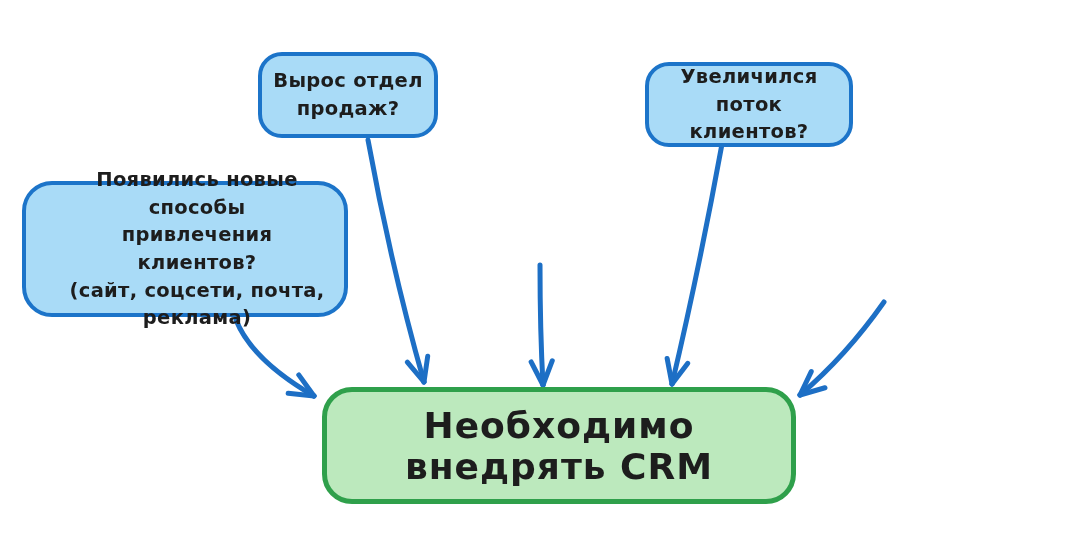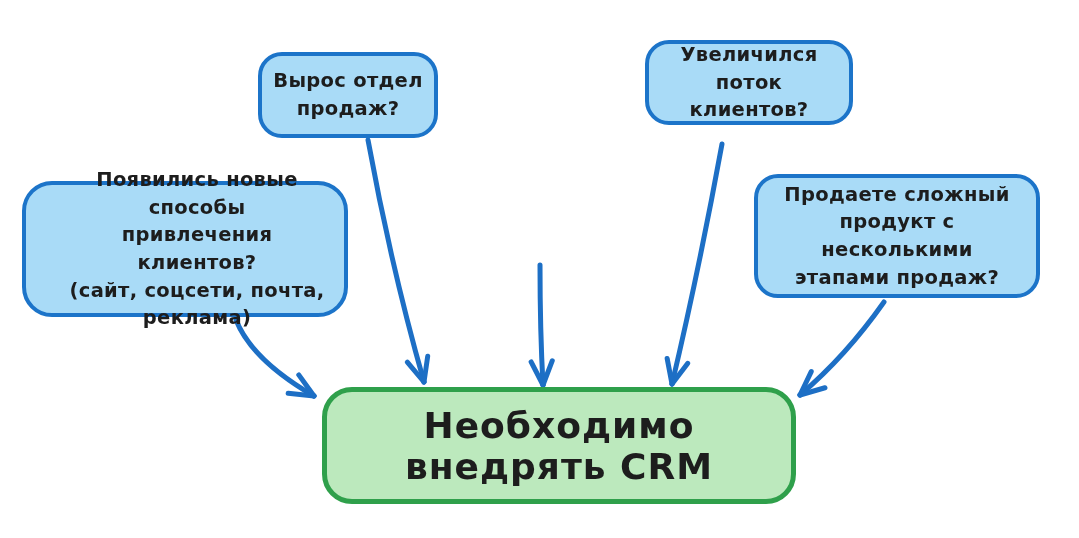--- a/index.html
+++ b/index.html
@@ -61,21 +61,21 @@
     color: var(--ink, #1d1d1d);
     font-size: 36px;
     font-weight: 600;
     letter-spacing: 1px;
     text-align: center;
   }
   
   #node-new-channels      { left: 22px;  top: 181px; width: 326px; height: 136px; border-radius: 30px; padding-left: 34px; }
   #node-sales-team-grew   { left: 258px; top: 52px;  width: 180px; height: 86px;  }
   #node-unclear-churn     { left: 432px; top: 162px; width: 226px; height: 102px; }
-  #node-client-flow       { left: 645px; top: 40px;  width: 208px; height: 85px;  }
+  #node-client-flow       { left: 645px; top: 62px;  width: 208px; height: 85px;  }
   #node-complex-product   { left: 754px; top: 174px; width: 286px; height: 124px; }
 </style>
 </head>
 <body>
 
 <div class="canvas">
 
   <svg id="arrows-svg" class="arrows-layer" viewBox="0 0 1079 538">
       <g>
         <path d="M 236 320 Q 252 360 314 396" fill="none" stroke="#1d6fc5" stroke-width="5" stroke-linecap="round"></path>
@@ -115,23 +115,18 @@
     <span class="qtext">Вырос отдел
 продаж?</span>
   </div>
 
 
   <div class="qbox" id="node-client-flow">
     <span class="qtext">Увеличился
 поток клиентов?</span>
   </div>
 
-  <div class="qbox" id="node-complex-product">
-    <span class="qtext">Продаете сложный
-продукт с несколькими
-этапами продаж?</span>
-  </div>
 
   <div class="crm-box">
     <span class="crm-text">Необходимо внедрять CRM</span>
   </div>
 
 </div>
 
 </body></html>

